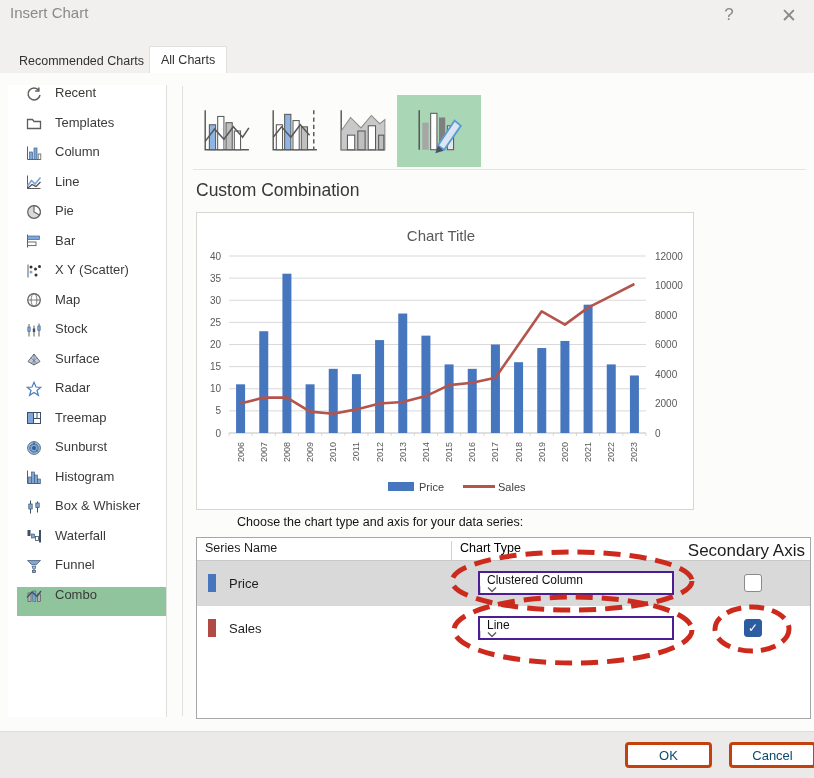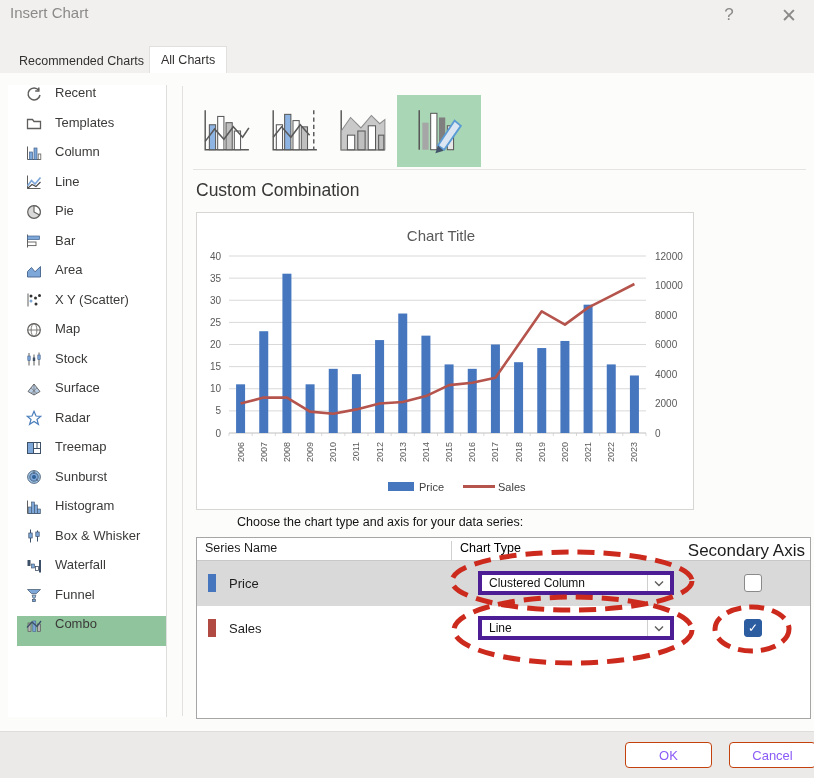--- a/index.html
+++ b/index.html
@@ -50,30 +50,30 @@
   .st-header{position:relative;height:22px;border-bottom:1px solid #c8c8c8;}
   .st-h1{position:absolute;left:8px;top:3px;font-size:12.5px;color:#1d1d1d;}
   .st-h2{position:absolute;left:254px;top:3px;font-size:12.5px;color:#000000;
     padding-left:8px;border-left:1px solid #d0d0d0;height:19px;}
   .st-h3{position:absolute;right:5px;top:3px;font-size:17px;color:#1d1d1d;}
   .st-row{position:relative;height:45px;}
   .st-row.highlighted{background:#d9d9d9;}
   .swatch{position:absolute;left:11px;top:13px;width:8px;height:18px;}
   .series-name{position:absolute;left:32px;top:15px;font-size:13px;color:#1d1d1d;}
   .dropdown{position:absolute;left:281px;top:10px;width:196px;height:24px;background:#fff;
-    border:4px solid #4c1d95;box-sizing:border-box;display:flex;align-items:stretch;cursor:default;}
+    border:2px solid #4c1d95;box-sizing:border-box;display:flex;align-items:stretch;cursor:default;flex-direction:column;}
   .dd-text{flex:1;font-size:12px;color:#111;display:flex;align-items:center;padding-left:7px;white-space:nowrap;overflow:hidden;}
   .dd-chev{width:22px;border-left:1px solid #cfcfcf;display:flex;align-items:center;justify-content:center;}
   .checkbox{position:absolute;left:547px;top:13px;width:18px;height:18px;border:1px solid #8a8a8a;
     border-radius:3px;background:#fff;box-sizing:border-box;display:flex;align-items:center;justify-content:center;cursor:default;}
   .checkbox.checked{color:#fff;font-size:12px;line-height:1;}
   
   .footer{position:absolute;left:0;top:731px;width:814px;height:47px;background:#ebeae8;border-top:1px solid #dfdddb;box-sizing:border-box;}
-  .btn{position:absolute;top:10px;width:87px;height:26px;background:#fff;border:1px solid #c2410c;
-    border-radius:4px;font-size:13px;color:#8b5cf6;display:flex;align-items:center;justify-content:center;cursor:default;box-sizing:border-box;}
+  .btn{position:absolute;top:10px;width:87px;height:26px;background:#fff;border:3px solid #c2410c;
+    border-radius:4px;font-size:13px;color:#0c4a6e;display:flex;align-items:center;justify-content:center;cursor:default;box-sizing:border-box;}
   .btn-ok{left:625px;}
   .btn-cancel{left:729px;}
   
   .annot-overlay{position:absolute;left:0;top:0;width:814px;height:778px;pointer-events:none;z-index:20;}
 </style>
 </head>
 <body>
 
 <div class="titlebar">
   <div class="win-title">Insert Chart</div>
@@ -140,28 +140,20 @@
     </li>
     <li class="sb-item">
       <span class="sb-icon">
         <svg width="16" height="16" viewBox="0 0 16 16">
           <path d="M1.5 1.5 v13" fill="none" stroke="#5f5e5c"></path>
           <rect x="1.5" y="3" width="12" height="3.6" fill="#7da7d9" stroke="#44618a" stroke-width="0.7"></rect>
           <rect x="1.5" y="9" width="8.5" height="3.6" fill="#fff" stroke="#5f5e5c" stroke-width="0.9"></rect>
         </svg>
       </span>
       <span class="sb-label">Bar</span>
-    </li>
-    <li class="sb-item">
-      <span class="sb-icon">
-        <svg width="16" height="16" viewBox="0 0 16 16">
-          <path d="M1.5 14 L1.5 8.5 L5.5 4.5 L9 8.8 L14.5 3.5 L14.5 14 Z" fill="#7da7d9" stroke="#44618a" stroke-width="0.9"></path>
-        </svg>
-      </span>
-      <span class="sb-label">Area</span>
     </li>
     <li class="sb-item">
       <span class="sb-icon">
         <svg width="16" height="16" viewBox="0 0 16 16">
           <path d="M2 1.5 v13" fill="none" stroke="#5f5e5c"></path>
           <circle cx="5" cy="4" r="1.5" fill="#333"></circle>
           <circle cx="5" cy="9" r="1.5" fill="#7da7d9"></circle>
           <circle cx="9.5" cy="6" r="1.5" fill="#333"></circle>
           <circle cx="10" cy="12" r="1.5" fill="#333"></circle>
           <circle cx="13.5" cy="3.5" r="1.5" fill="#333"></circle>

